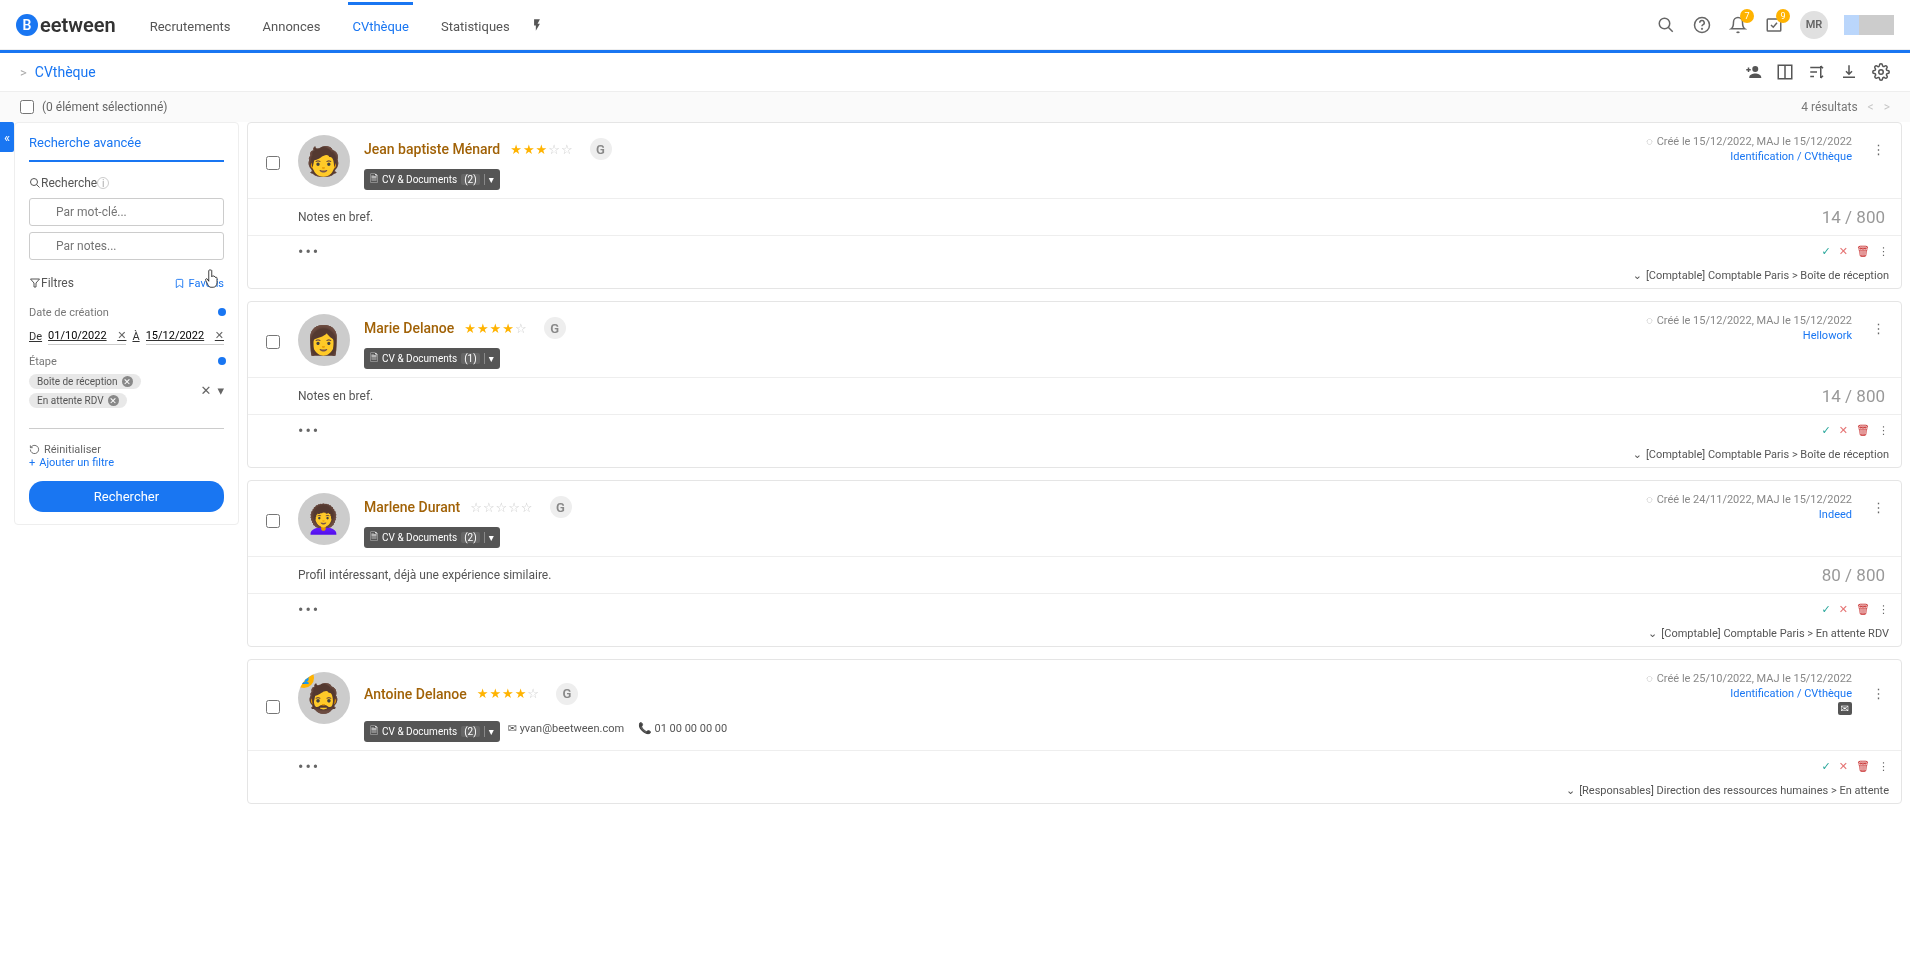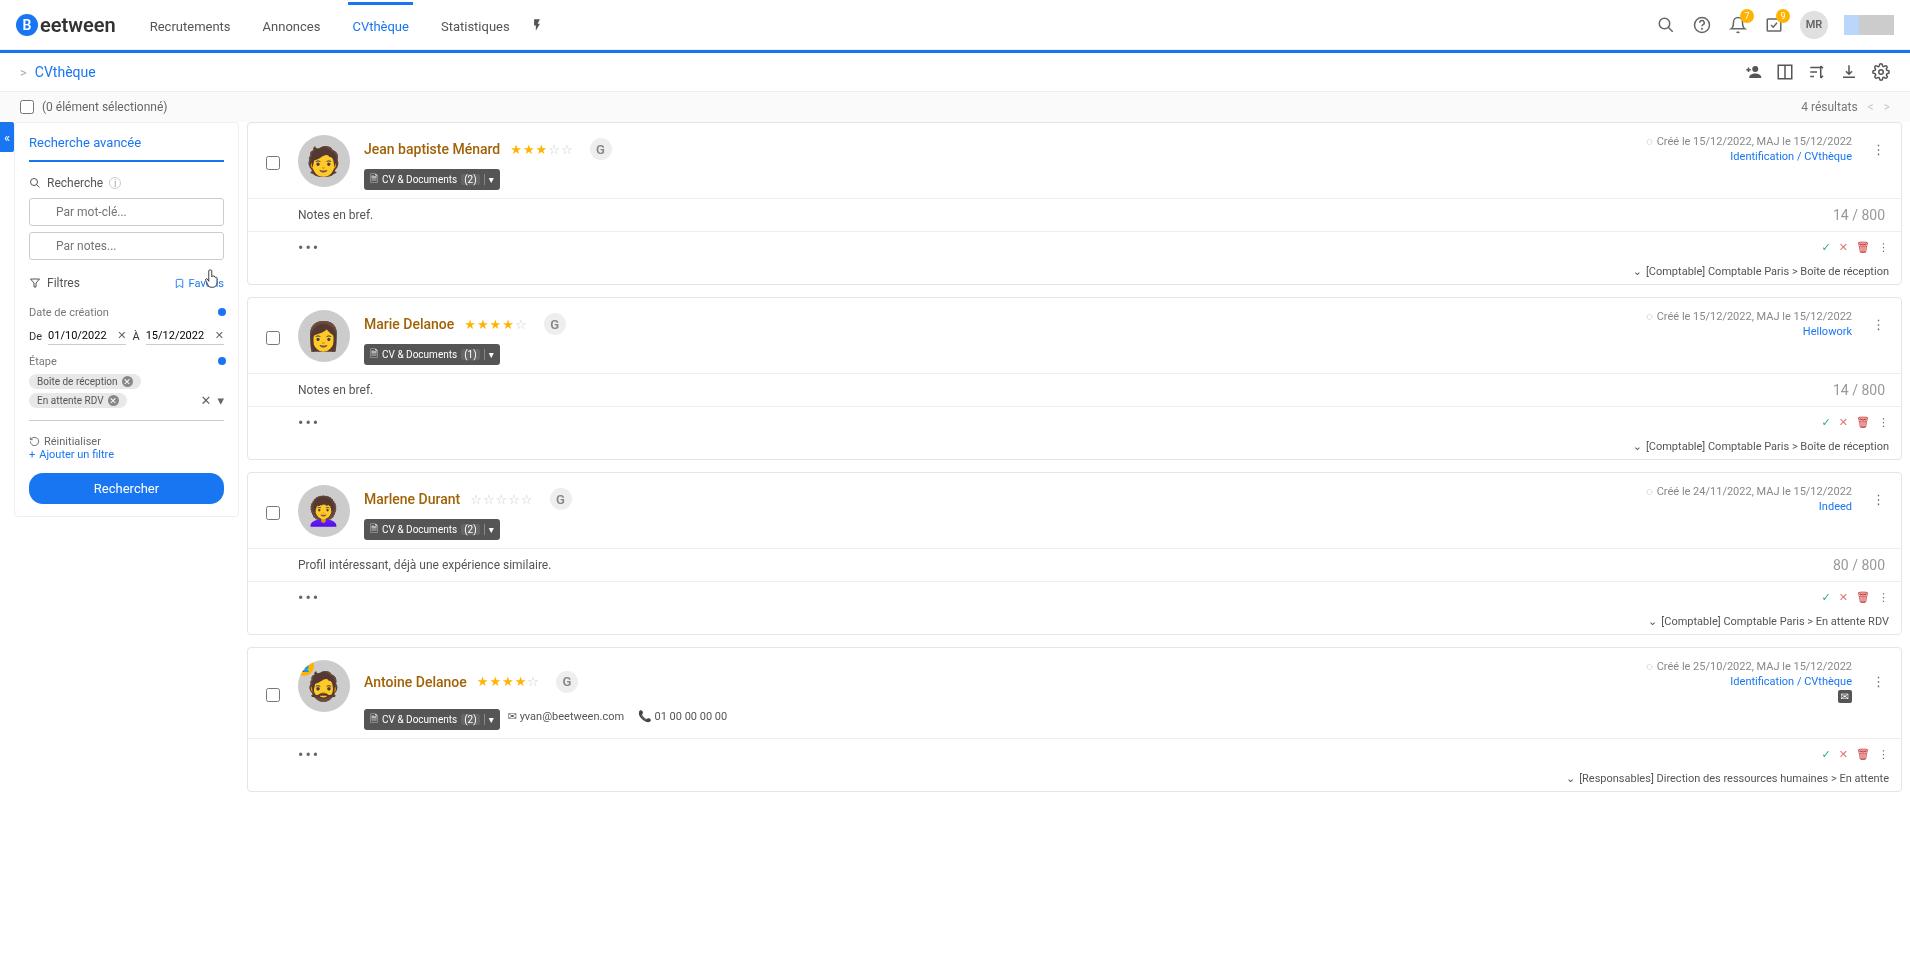--- a/index.html
+++ b/index.html
@@ -20,36 +20,36 @@
 .breadcrumb { color: #1976f2; font-size: 14px; }
 .breadcrumb-sep { color: #aaa; margin-right: 8px; }
 .subheader-right { margin-left: auto; display: flex; gap: 14px; color: #555; }
 .selection-bar { display: flex; align-items: center; padding: 8px 20px; background: #fafafa; font-size: 12px; color: #666; }
 .selection-bar input[type=checkbox] { margin-right: 8px; width: 14px; height: 14px; }
 .selection-right { margin-left: auto; display: flex; align-items: center; gap: 10px; color: #777; }
 .main { display: flex; }
 .collapse-tab { background: #1976f2; width: 14px; min-height: 30px; display: flex; align-items: center; justify-content: center; color: #fff; cursor: pointer; align-self: flex-start; border-radius: 0 2px 2px 0; }
 .sidebar { width: 225px; background: #fff; border: 1px solid #eee; border-radius: 4px; margin: 0 8px 8px 0; padding: 12px 14px; align-self: flex-start; }
 .sidebar-title { color: #1976f2; font-size: 13px; padding-bottom: 10px; border-bottom: 2px solid #1976f2; margin-bottom: 12px; }
-.section-label { display: flex; align-items: center; gap: 6px; color: #555; font-size: 12px; margin: 14px 0 8px; }
+.section-label { display: flex; align-items: center; color: #555; font-size: 12px; margin: 14px 0 8px; }
 .search-input { width: 100%; border: 1px solid #ccc; border-radius: 3px; padding: 6px 8px 6px 26px; font-size: 12px; background: #fff; position: relative; margin-bottom: 6px; }
 .search-wrap { position: relative; }
 .search-wrap .sicon { position: absolute; left: 7px; top: 7px; color: #999; font-size: 12px; }
 .filters-row { display: flex; justify-content: space-between; align-items: center; margin-top: 4px; }
 .favoris { color: #1976f2; font-size: 11px; display: flex; align-items: center; gap: 4px; }
 .filter-sub { font-size: 11px; color: #777; margin-top: 10px; position: relative; }
 .blue-dot { position: absolute; right: -2px; top: 2px; width: 8px; height: 8px; background: #1976f2; border-radius: 50%; }
-.date-row { display: flex; gap: 6px; align-items: center; margin-top: 8px; font-size: 11px; }
+.date-row { display: flex; gap: 6px; align-items: center; margin-top: 8px; font-size: 11px; text-decoration: underline; }
 .date-field { flex: 1; display: flex; align-items: center; border-bottom: 1px solid #ccc; padding: 2px 0; }
 .date-field input { border: none; width: 100%; font-size: 11px; outline: none; }
 .date-field .x { cursor: pointer; color: #666; }
 .chips { display: flex; flex-wrap: wrap; gap: 4px; margin-top: 6px; }
 .chip { background: #e8e8e8; border-radius: 10px; padding: 2px 8px; font-size: 10px; display: flex; align-items: center; gap: 4px; color: #555; }
 .chip .cx { background: #888; color: #fff; border-radius: 50%; width: 11px; height: 11px; font-size: 9px; display: inline-flex; align-items: center; justify-content: center; }
-.chip-row { display: flex; align-items: flex-end; border-bottom: 1px solid #ccc; padding-bottom: 12px; }
+.chip-row { display: flex; align-items: center; border-bottom: 1px solid #ccc; padding-bottom: 20px; }
 .chip-row-actions { margin-left: auto; display: flex; gap: 6px; color: #666; padding-top: 4px; }
 .filter-actions { display: flex; justify-content: space-between; margin-top: 14px; font-size: 11px; flex-direction: column; }
 .reset { color: #666; display: flex; align-items: center; gap: 4px; }
 .add-filter { color: #1976f2; display: flex; align-items: center; gap: 4px; }
 .search-btn { width: 100%; background: #1976f2; color: #fff; border: none; border-radius: 14px; padding: 8px; margin-top: 12px; cursor: pointer; font-size: 13px; }
 .results { flex: 1; padding: 0 8px 8px 0; }
 .card { border: 1px solid #e5e5e5; border-radius: 4px; margin-bottom: 12px; background: #fff; }
 .card-top { display: flex; padding: 12px 16px 8px 0; }
 .card-check { width: 50px; display: flex; align-items: center; justify-content: center; }
 .card-check input { width: 14px; height: 14px; }
@@ -63,21 +63,21 @@
 .g-badge { background: #eee; color: #888; border-radius: 50%; width: 22px; height: 22px; display: flex; align-items: center; justify-content: center; margin-left: 6px; font-size: 13px; font-weight: 600; }
 .card-meta-right { margin-left: auto; display: flex; flex-direction: column; align-items: flex-end; gap: 2px; font-size: 11px; }
 .meta-line { color: #888; display: flex; align-items: center; gap: 4px; }
 .meta-source { color: #1976f2; }
 .card-more-vert { margin-left: 10px; color: #666; cursor: pointer; }
 .doc-pill { display: inline-flex; align-items: center; background: #555; color: #fff; border-radius: 3px; padding: 2px 6px; font-size: 10px; gap: 4px; margin-top: 6px; }
 .doc-pill .count { background: #666; border-radius: 2px; padding: 0 3px; }
 .doc-pill .dd { border-left: 1px solid #888; padding-left: 4px; }
 .contact-info { display: inline-flex; gap: 14px; font-size: 11px; color: #555; margin-left: 8px; align-items: flex-end;}
 .notes-row { border-top: 1px solid #eee; display: flex; align-items: center; padding: 8px 16px 8px 50px; font-size: 12px; color: #555; }
-.notes-count { margin-left: auto; color: #999; font-size: 14px; text-align: center; }
+.notes-count { margin-left: auto; color: #999; font-size: 17px; text-align: center; }
 .footer-row { border-top: 1px solid #eee; display: flex; align-items: center; padding: 6px 12px 6px 50px; font-size: 11px; color: #666; }
 .footer-more { cursor: pointer; font-size: 16px; letter-spacing: 2px; }
 .footer-right { margin-left: auto; display: flex; align-items: center; gap: 12px; }
 .footer-icons { display: flex; gap: 8px; align-items: center; }
 .chk-icon { color: #26a69a; cursor: pointer; }
 .x-icon { color: #e57373; cursor: pointer; }
 .del-icon { color: #c62828; cursor: pointer; }
 .path-row { display: flex; align-items: center; justify-content: flex-end; padding: 2px 12px 6px; font-size: 11px; color: #555; gap: 4px; }
 .expand { cursor: pointer; }
 .cursor-img { position: absolute; left: 205px; top: 268px; width: 18px; height: 22px; pointer-events: none; }

